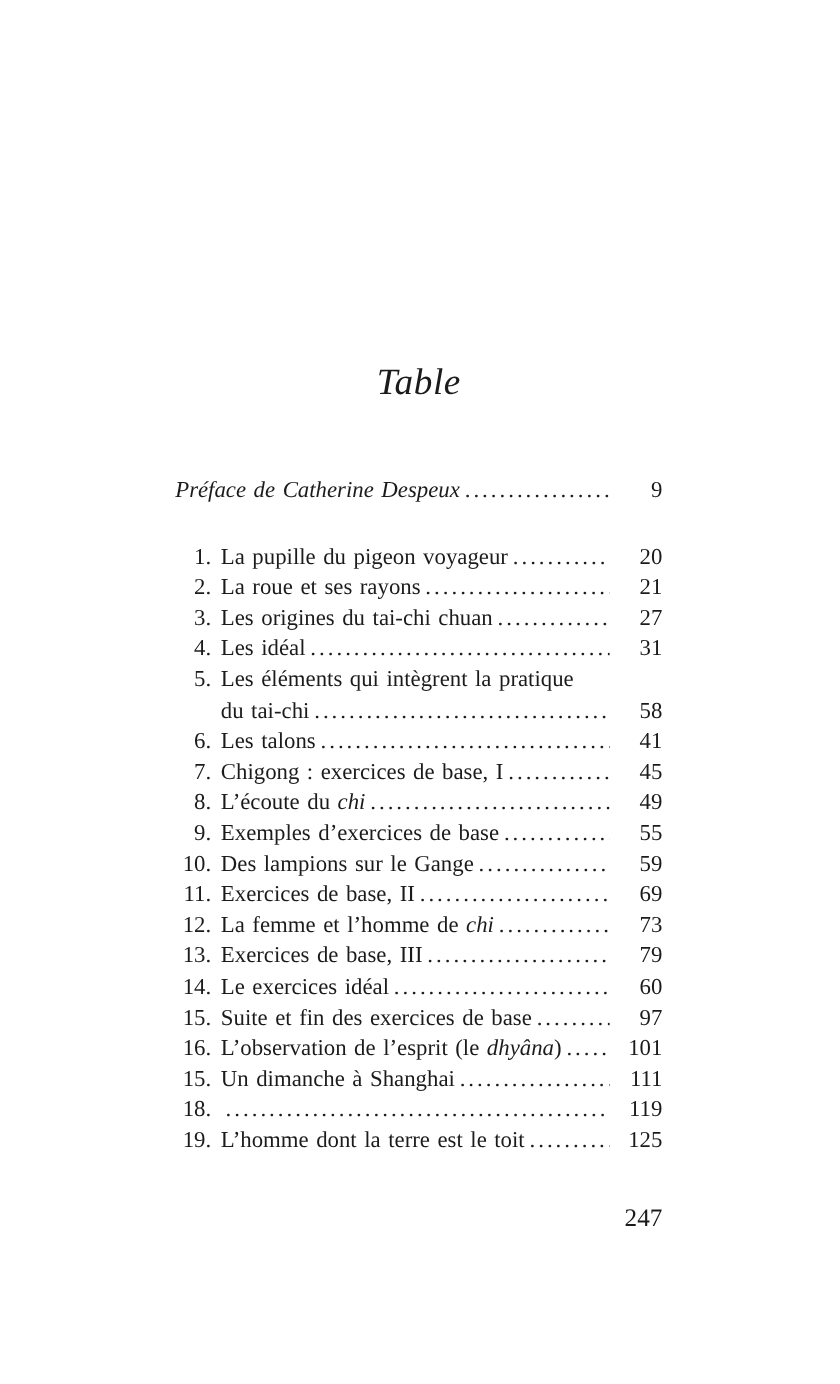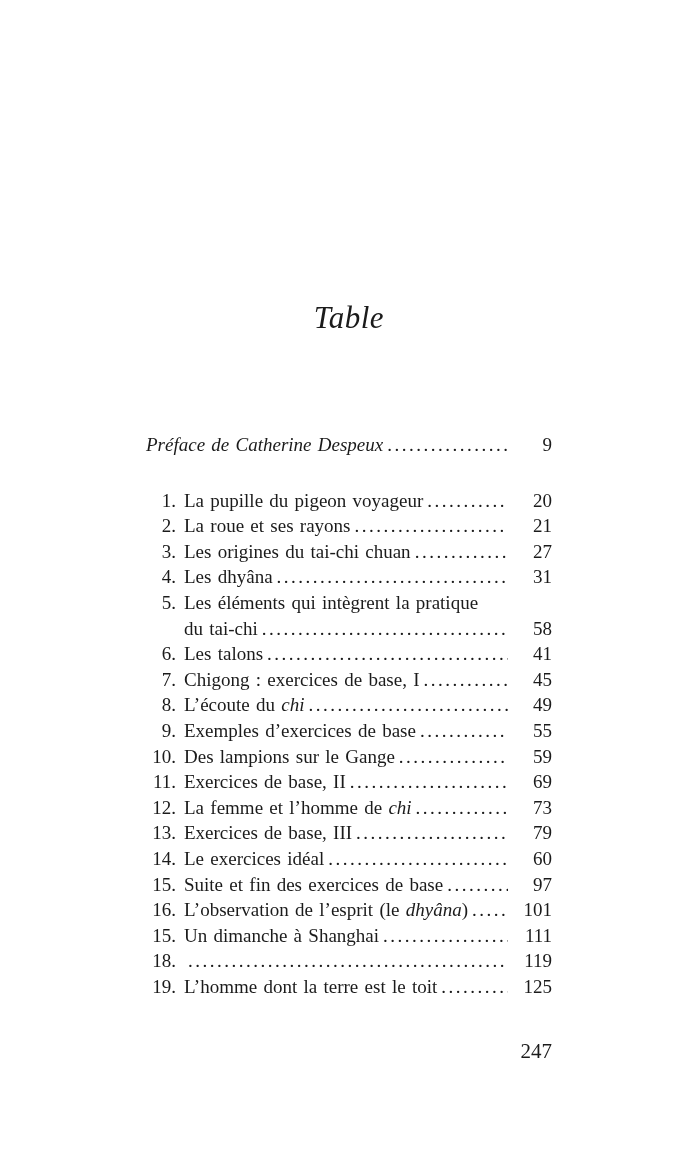--- a/index.html
+++ b/index.html
@@ -22,21 +22,21 @@
   .title {
     margin: 0;
     padding-top: 300px;
     text-align: center;
     font-style: italic;
     font-weight: 400;
     font-size: 31px;
     letter-spacing: 0.5px;
   }
   .toc {
-    margin-top: 96px;
+    margin-top: 60px;
     font-size: 19px;
   }
   .row {
     display: flex;
     align-items: baseline;
     line-height: 25.6px;
     word-spacing: 0.08em;
   }
   .row.preface {
     margin-bottom: 30px;
@@ -100,21 +100,21 @@
           <span class="pagenum">21</span>
         </div>
         <div class="row">
           <span class="num">3.</span>
           <span class="entry-text"><span>Les origines du tai-chi chuan</span></span>
           <span class="dots"></span>
           <span class="pagenum">27</span>
         </div>
         <div class="row">
           <span class="num">4.</span>
-          <span class="entry-text"><span>Les dhyâna</span></span>
+          <span class="entry-text"><span>Les idéal</span></span>
           <span class="dots"></span>
           <span class="pagenum">31</span>
         </div>
         <div class="row">
           <span class="num">5.</span>
           <span class="entry-text"><span>Les éléments qui intègrent la pratique</span></span>
         </div>
         <div class="row">
           <span class="num"></span>
           <span class="entry-text"><span>du tai-chi</span></span>

